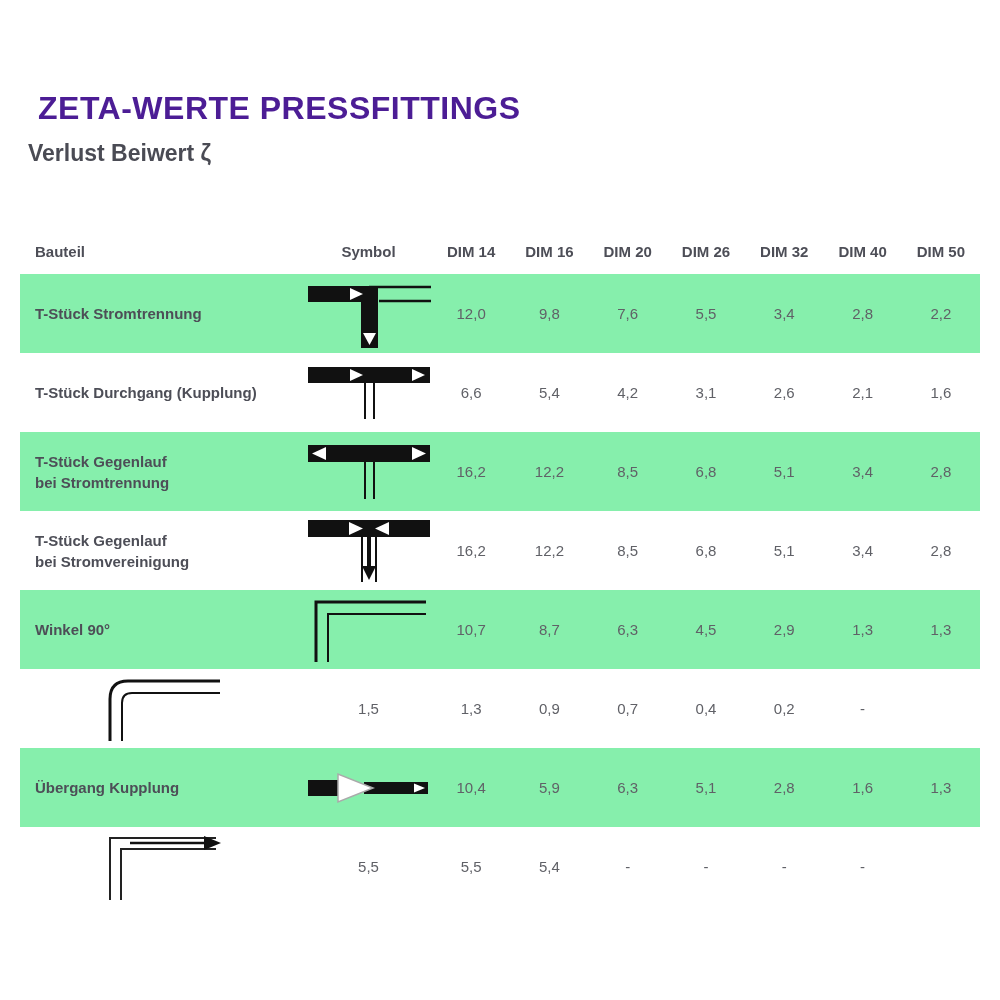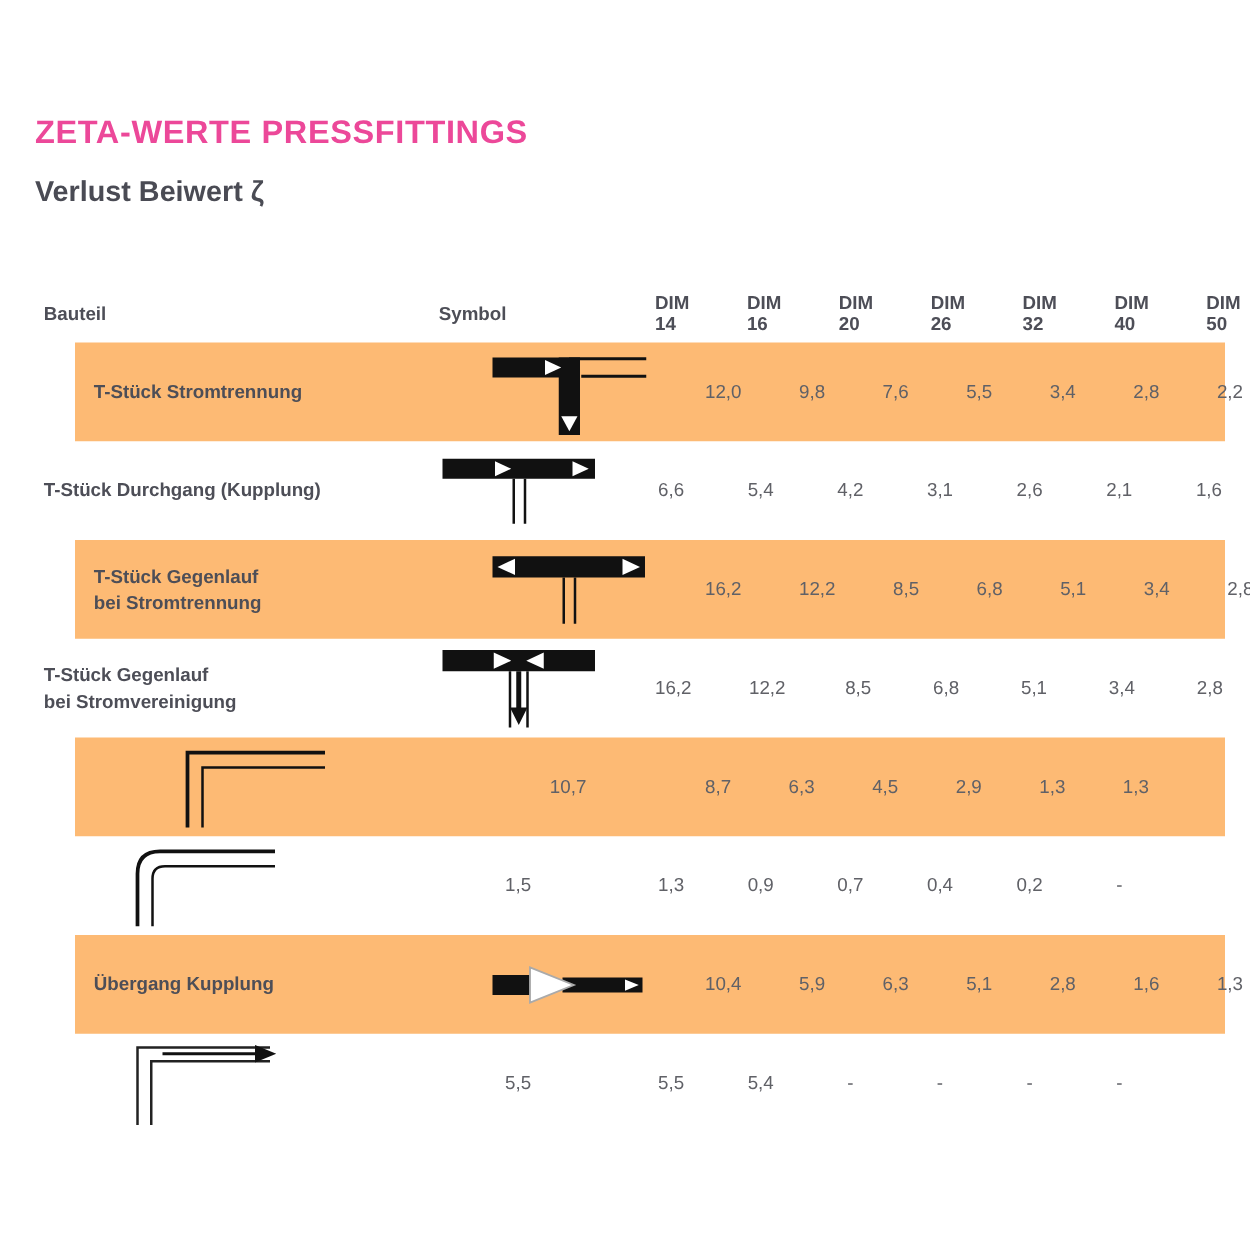--- a/index.html
+++ b/index.html
@@ -3,45 +3,44 @@
 <meta charset="utf-8">
 <style>
   html, body { margin: 0; padding: 0; background: #ffffff; }
   body {
     width: 1000px; height: 1000px; overflow: hidden;
     font-family: "Liberation Sans", sans-serif;
   }
   .page { position: relative; width: 1000px; height: 1000px; background: #fff; }
 
   .title {
-    position: absolute; left: 28px; top: 90px;
-    font-size: 26px; font-weight: 700; color: #ec4899; letter-spacing: 0.5px;
+    position: absolute; left: 38px; top: 90px;
+    font-size: 32px; font-weight: 700; color: #4c1d95; letter-spacing: 0.5px;
   }
   .subtitle {
     position: absolute; left: 28px; top: 140px;
     font-size: 23px; font-weight: 700; color: #4a4b54;
   }
 
   .table { position: absolute; left: 20px; top: 228px; width: 960px; }
   .row {
     display: grid;
     grid-template-columns: 285px 127px repeat(7, 1fr);
     align-items: center;
-    gap: 46px;
   }
   .row.header { height: 46px; }
   .row.data { height: 79px; }
-  .row.alt { background: #fdba74; margin-left: 40px; }
+  .row.alt { background: #86efac; }
 
   .cell-label {
     padding-left: 15px; font-weight: 700; font-size: 15px;
     color: #4d4e57; white-space: pre-line; line-height: 1.4;
   }
   .hdr { font-weight: 700; font-size: 15px; color: #4d4e57; }
-  .hdr.center { text-align: left; }
+  .hdr.center { text-align: center; }
   .cell-symbol { display: flex; justify-content: center; align-items: center; height: 100%; }
   .cell-value { text-align: center; font-size: 15px; color: #606167; }
   svg { display: block; }
 </style>
 </head>
 <body>
 
 <div class="page">
 
   <div class="title">ZETA-WERTE PRESSFITTINGS</div>
@@ -140,20 +139,21 @@
       <div class="cell-value">16,2</div>
       <div class="cell-value">12,2</div>
       <div class="cell-value">8,5</div>
       <div class="cell-value">6,8</div>
       <div class="cell-value">5,1</div>
       <div class="cell-value">3,4</div>
       <div class="cell-value">2,8</div>
     </div>
 
     <div class="row data alt">
+      <div class="cell-label">Winkel 90°</div>
       <div class="cell-symbol">
         <svg width="126" height="68" viewBox="0 0 126 68">
           <path d="M 10 66 L 10 6 L 120 6" fill="none" stroke="#111" stroke-width="3"></path>
           <path d="M 22 66 L 22 18 L 120 18" fill="none" stroke="#111" stroke-width="2"></path>
         </svg>
       </div>
       <div class="cell-value">10,7</div>
       <div class="cell-value">8,7</div>
       <div class="cell-value">6,3</div>
       <div class="cell-value">4,5</div>

